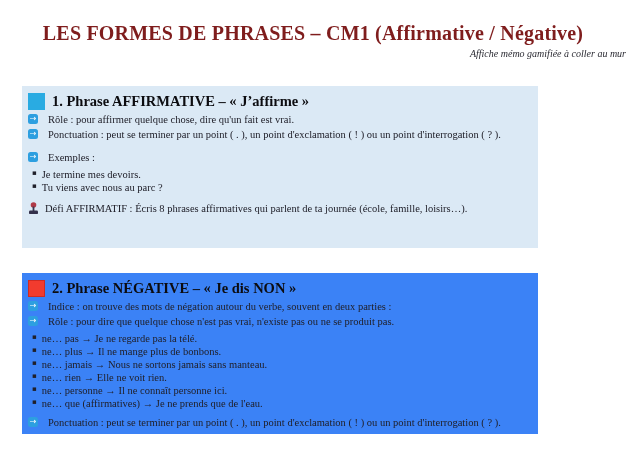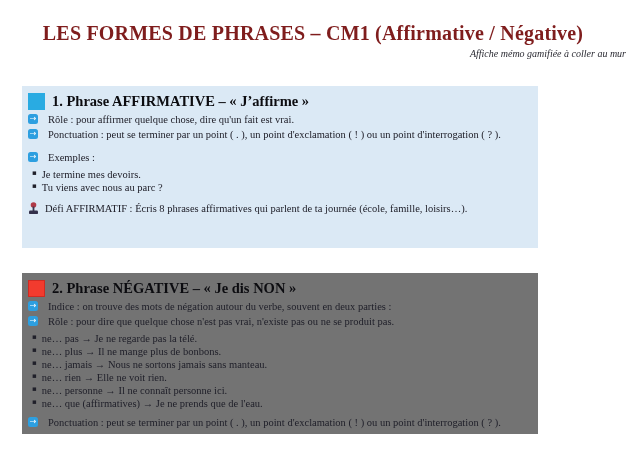--- a/index.html
+++ b/index.html
@@ -119,21 +119,21 @@
     <div class="challenge-row">
       <svg class="joystick-icon" viewBox="0 0 11 13" xmlns="http://www.w3.org/2000/svg">
         <circle cx="5.5" cy="3" r="2.8" fill="#b03a48"></circle>
         <rect x="4.6" y="4.5" width="1.8" height="4.5" fill="#3a3750"></rect>
         <rect x="1" y="8.5" width="9" height="3.6" rx="1.2" fill="#33304a"></rect>
       </svg>
       <span class="pt-text">Défi AFFIRMATIF : Écris 8 phrases affirmatives qui parlent de ta journée (école, famille, loisirs…).</span>
     </div>
   </div>
 
-  <div class="card card-negative" style="background-color: #737373;">
+  <div class="card card-negative" style="background-color: #3b82f6;">
     <div class="card-header">
       <span class="accent-square red" style="background-color: rgb(242, 59, 46);"></span>
       <span class="card-heading">2. Phrase NÉGATIVE – « Je dis NON »</span>
     </div>
 
     <div class="pt-row">
       <span class="arrow-badge" style="background-color: rgb(45, 159, 224);"></span>
       <span class="pt-text">Indice : on trouve des mots de négation autour du verbe, souvent en deux parties :</span>
     </div>
     <div class="pt-row">

